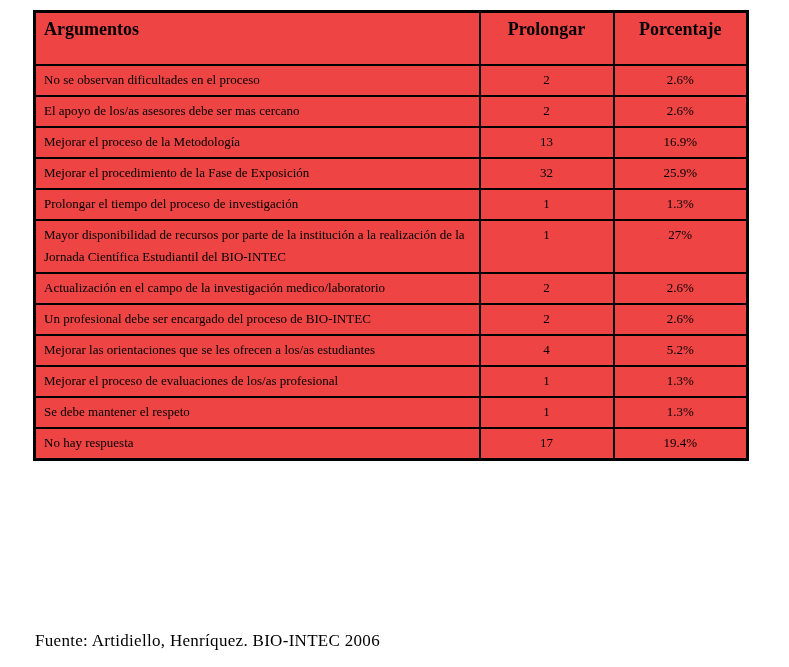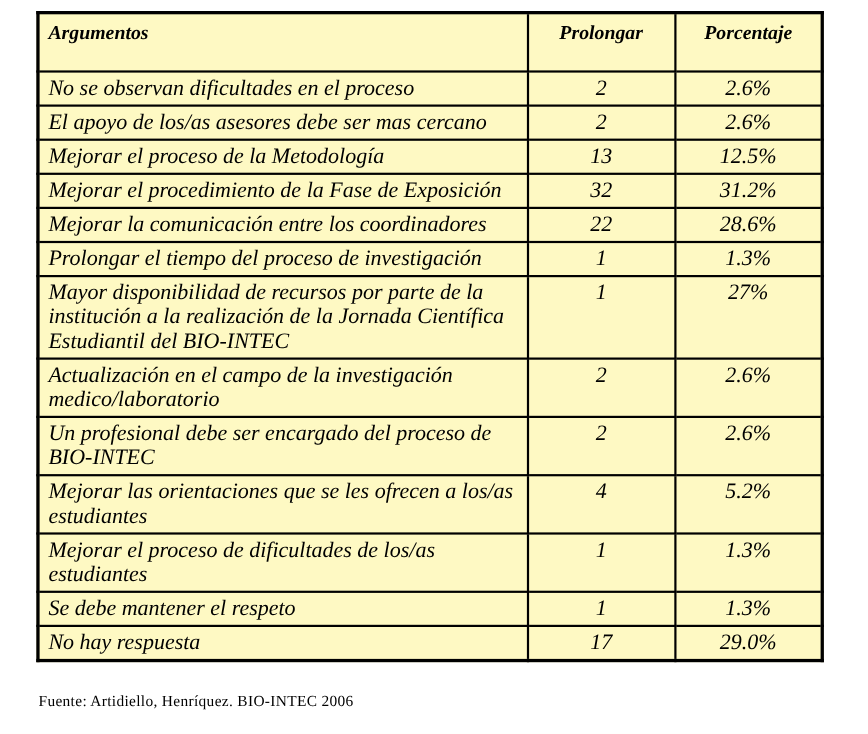--- a/index.html
+++ b/index.html
@@ -14,52 +14,51 @@
     width: 789px; height: 667px;
     position: relative;
     background: #ffffff;
   }
   table.data-table {
     position: absolute;
     left: 33px; top: 10px;
     width: 713px;
     border-collapse: collapse;
     table-layout: fixed;
-    background: #fef9c3;
-    font-style: italic;
+    background: #ef4444;
   }
   table.data-table col.c-arg  { width: 445px; }
   table.data-table col.c-freq { width: 134px; }
   table.data-table col.c-pct  { width: 134px; }
   table.data-table { border: 3px solid #000000; }
   table.data-table th,
   table.data-table td {
     border: 2px solid #000000;
     vertical-align: top;
-    font-size: 20px;
+    font-size: 13px;
     line-height: 22px;
     padding: 3px 8px 4px 8px;
   }
   table.data-table th {
     font-weight: bold;
     font-size: 18px;
     height: 53px;
     text-align: left;
     padding-top: 5px;
   }
   table.data-table th.num-col { text-align: center; }
   table.data-table td.num-cell {
     text-align: center;
     padding-left: 2px;
     padding-right: 2px;
   }
   .source-line {
     position: absolute;
     left: 35px; top: 631px;
-    font-size: 14px;
+    font-size: 17px;
     letter-spacing: 0.3px;
     white-space: nowrap;
   }
 </style>
 </head>
 <body>
 
 <div class="page">
 
   <table class="data-table">
@@ -82,31 +81,26 @@
         <td class="num-cell">2.6%</td>
       </tr>
       <tr>
         <td>El apoyo de los/as asesores debe ser mas cercano</td>
         <td class="num-cell">2</td>
         <td class="num-cell">2.6%</td>
       </tr>
       <tr>
         <td>Mejorar el proceso de la Metodología</td>
         <td class="num-cell">13</td>
-        <td class="num-cell">12.5%</td>
+        <td class="num-cell">16.9%</td>
       </tr>
       <tr>
         <td>Mejorar el procedimiento de la Fase de Exposición</td>
         <td class="num-cell">32</td>
-        <td class="num-cell">31.2%</td>
-      </tr>
-      <tr>
-        <td>Mejorar la comunicación entre los coordinadores</td>
-        <td class="num-cell">22</td>
-        <td class="num-cell">28.6%</td>
+        <td class="num-cell">25.9%</td>
       </tr>
       <tr>
         <td>Prolongar el tiempo del proceso de investigación</td>
         <td class="num-cell">1</td>
         <td class="num-cell">1.3%</td>
       </tr>
       <tr>
         <td>Mayor disponibilidad de recursos por parte de la institución a la realización de la Jornada Científica Estudiantil del BIO-INTEC</td>
         <td class="num-cell">1</td>
         <td class="num-cell">27%</td>
@@ -120,32 +114,32 @@
         <td>Un profesional debe ser encargado del proceso de BIO-INTEC</td>
         <td class="num-cell">2</td>
         <td class="num-cell">2.6%</td>
       </tr>
       <tr>
         <td>Mejorar las orientaciones que se les ofrecen a los/as estudiantes</td>
         <td class="num-cell">4</td>
         <td class="num-cell">5.2%</td>
       </tr>
       <tr>
-        <td>Mejorar el proceso de dificultades de los/as estudiantes</td>
+        <td>Mejorar el proceso de evaluaciones de los/as profesional</td>
         <td class="num-cell">1</td>
         <td class="num-cell">1.3%</td>
       </tr>
       <tr>
         <td>Se debe mantener el respeto</td>
         <td class="num-cell">1</td>
         <td class="num-cell">1.3%</td>
       </tr>
       <tr>
         <td>No hay respuesta</td>
         <td class="num-cell">17</td>
-        <td class="num-cell">29.0%</td>
+        <td class="num-cell">19.4%</td>
       </tr>
     </tbody>
   </table>
 
   <div class="source-line">Fuente: Artidiello, Henríquez. BIO-INTEC 2006</div>
 
 </div>
 
 </body></html>

